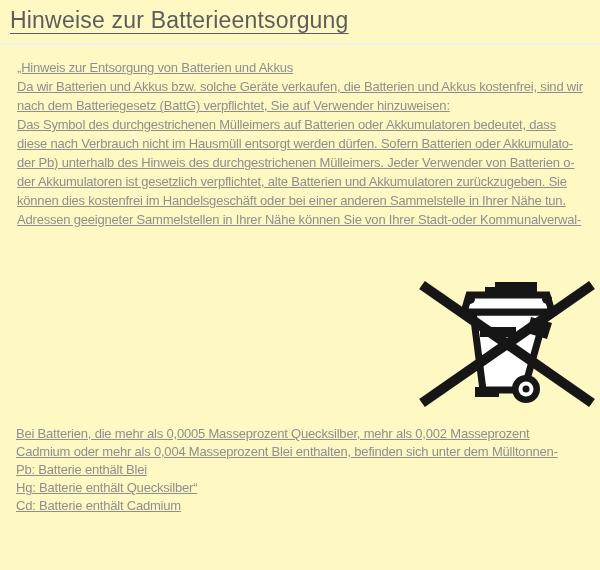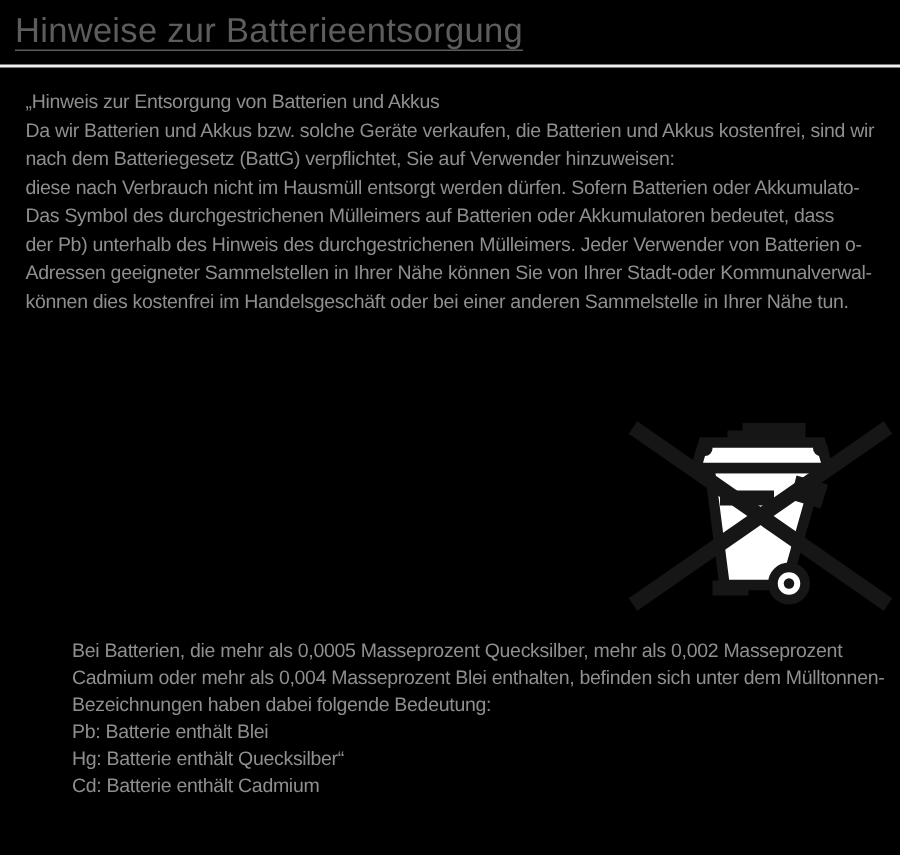--- a/index.html
+++ b/index.html
@@ -1,20 +1,20 @@
 <!DOCTYPE html>
 <html><head>
 <meta charset="utf-8">
 <style>
   html, body { margin: 0; padding: 0; background: #ffffff; }
   .page {
     position: relative;
     width: 600px;
     height: 570px;
-    background: #000000;
+    background: #fef9c3;
     overflow: hidden;
     font-family: "Liberation Sans", sans-serif;
   }
   .title {
     position: absolute;
     left: 10px;
     top: 4px;
     margin: 0;
     font-size: 23px;
     font-weight: 300;
@@ -34,23 +34,23 @@
     border-top: 2px solid #efefef;
   }
   .para {
     position: absolute;
     color: #8f8f8f;
     font-size: 13px;
     font-weight: 300;
     letter-spacing: -0.2px;
     white-space: nowrap;
   }
-  .para .line { white-space: nowrap; }
+  .para .line { white-space: nowrap; text-decoration: underline; }
   .para1 { left: 17px; top: 58px;  line-height: 19px; }
-  .para2 { left: 16px; top: 425px; line-height: 18px; margin-left: 32px; }
+  .para2 { left: 16px; top: 425px; line-height: 18px; }
   .bin-icon {
     position: absolute;
     left: 419px;
     top: 279px;
     width: 176px;
     height: 132px;
   }
 </style>
 </head>
 <body>
@@ -58,25 +58,26 @@
 <div class="page">
 
   <h1 class="title">Hinweise zur Batterieentsorgung</h1>
 
   <div class="divider"></div>
 
   <div class="para para1">
     <div class="line">„Hinweis zur Entsorgung von Batterien und Akkus</div>
     <div class="line">Da wir Batterien und Akkus bzw. solche Geräte verkaufen, die Batterien und Akkus kostenfrei, sind wir</div>
     <div class="line">nach dem Batteriegesetz (BattG) verpflichtet, Sie auf Verwender hinzuweisen:</div>
+    <div class="line">Das Symbol des durchgestrichenen Mülleimers auf Batterien oder Akkumulatoren bedeutet, dass</div>
     <div class="line">diese nach Verbrauch nicht im Hausmüll entsorgt werden dürfen. Sofern Batterien oder Akkumulato-</div>
-    <div class="line">Das Symbol des durchgestrichenen Mülleimers auf Batterien oder Akkumulatoren bedeutet, dass</div>
     <div class="line">der Pb) unterhalb des Hinweis des durchgestrichenen Mülleimers. Jeder Verwender von Batterien o-</div>
+    <div class="line">der Akkumulatoren ist gesetzlich verpflichtet, alte Batterien und Akkumulatoren zurückzugeben. Sie</div>
+    <div class="line">können dies kostenfrei im Handelsgeschäft oder bei einer anderen Sammelstelle in Ihrer Nähe tun.</div>
     <div class="line">Adressen geeigneter Sammelstellen in Ihrer Nähe können Sie von Ihrer Stadt-oder Kommunalverwal-</div>
-    <div class="line">können dies kostenfrei im Handelsgeschäft oder bei einer anderen Sammelstelle in Ihrer Nähe tun.</div>
   </div>
 
   <div class="bin-icon">
     <svg width="176" height="132" viewBox="0 0 176 132" xmlns="http://www.w3.org/2000/svg">
 
       <polygon points="54,33 127,33 105,111 64,111" fill="#ffffff" stroke="#161616" stroke-width="7"></polygon>
 
       <polygon points="50,16 128,16 133,33 45,33" fill="#ffffff" stroke="#161616" stroke-width="7"></polygon>
 
       <circle cx="51" cy="20" r="5" fill="#161616"></circle>
@@ -96,19 +97,18 @@
       <circle cx="107" cy="110" r="3.5" fill="#161616"></circle>
 
       <line x1="3" y1="6" x2="173" y2="124" stroke="#161616" stroke-width="10"></line>
       <line x1="173" y1="6" x2="3" y2="124" stroke="#161616" stroke-width="10"></line>
     </svg>
   </div>
 
   <div class="para para2">
     <div class="line">Bei Batterien, die mehr als 0,0005 Masseprozent Quecksilber, mehr als 0,002 Masseprozent</div>
     <div class="line">Cadmium oder mehr als 0,004 Masseprozent Blei enthalten, befinden sich unter dem Mülltonnen-</div>
-    <div class="line">Bezeichnungen haben dabei folgende Bedeutung:</div>
     <div class="line">Pb: Batterie enthält Blei</div>
     <div class="line">Hg: Batterie enthält Quecksilber“</div>
     <div class="line">Cd: Batterie enthält Cadmium</div>
   </div>
 
 </div>
 
 </body></html>

